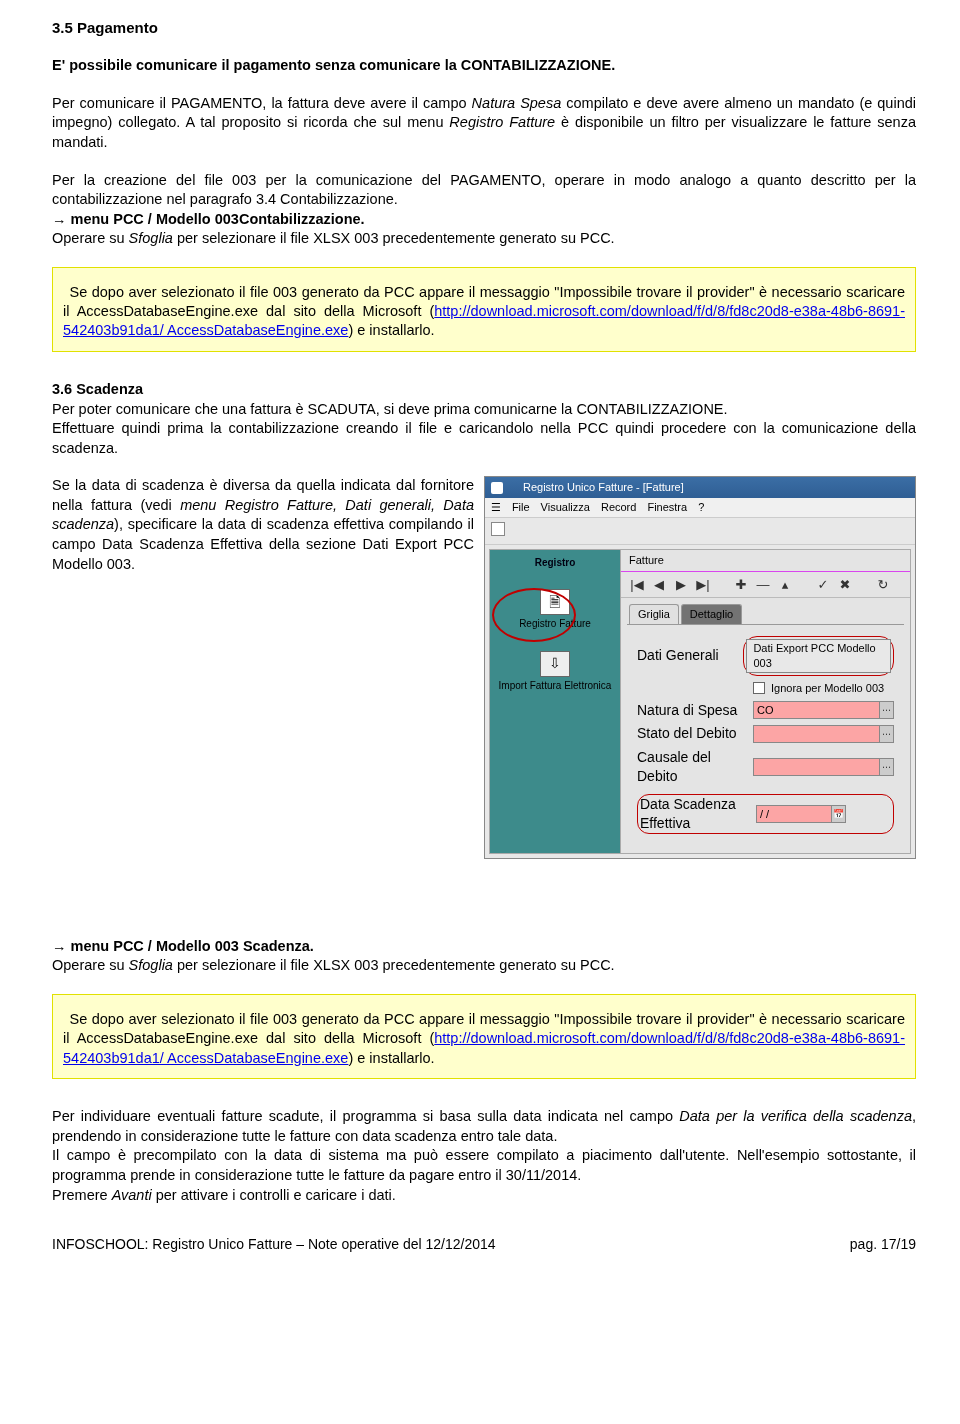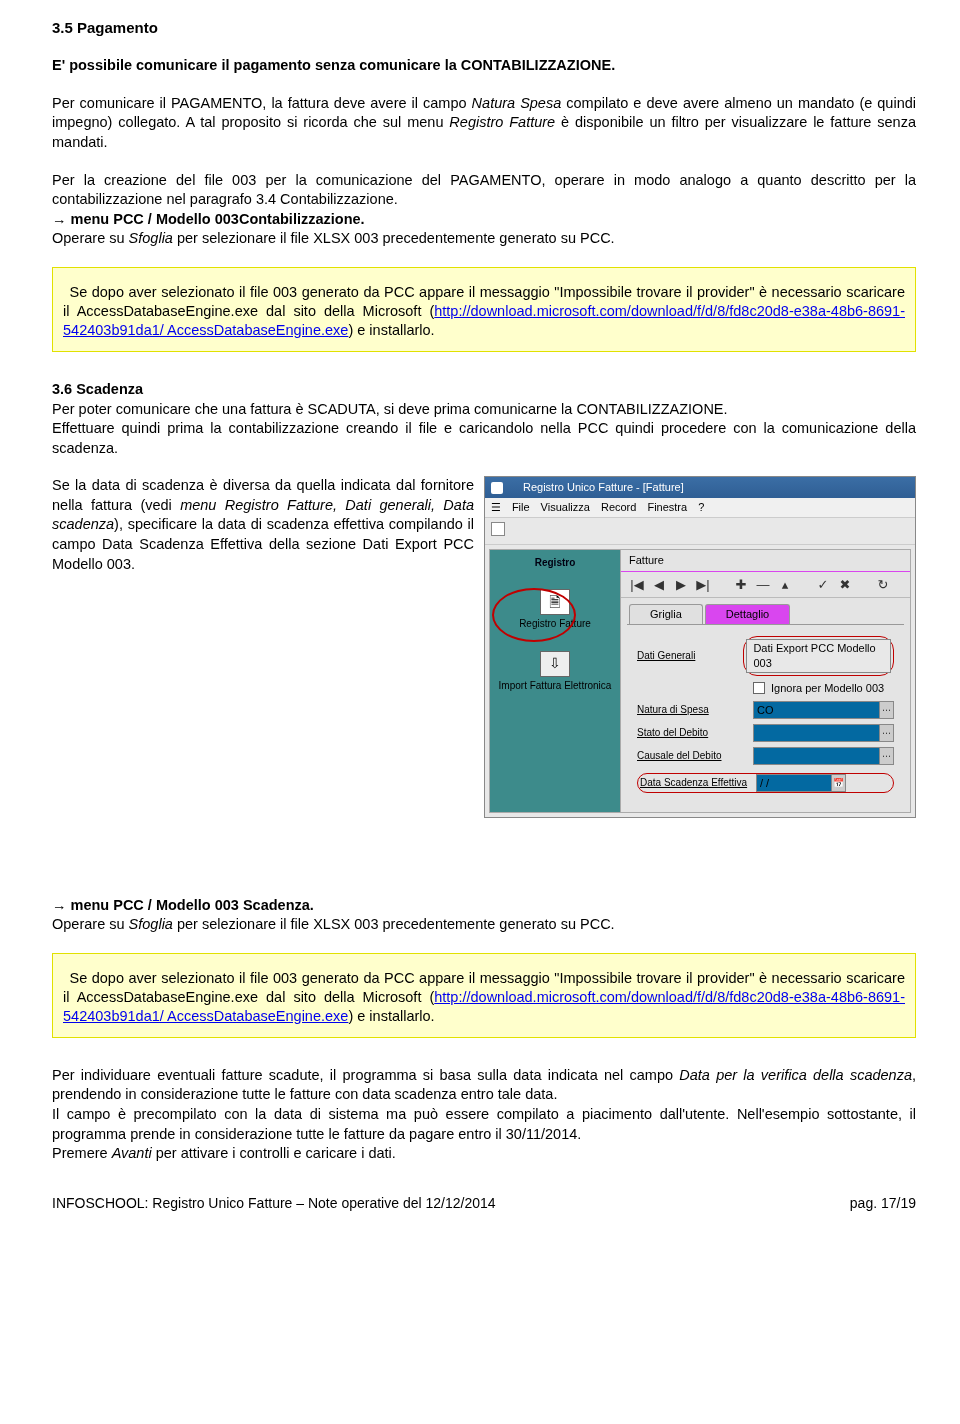--- a/index.html
+++ b/index.html
@@ -59,26 +59,26 @@
   .sidepanel .navicon { width:30px; height:26px; background:#fff; border:1px solid #666; margin:0 auto 2px; font-size:14px; display:flex; align-items:center; justify-content:center; }
   .sidecircle { position:absolute; border:2.5px solid #C00000; border-radius:50%; width:84px; height:54px; left:2px; top:38px; pointer-events:none; }
   .sidepanel { position:relative; }
   .mainpanel { flex:1; background:#E4E4E4; border-left:1px solid #aaa; }
   .toolbar2 {
     display:flex; align-items:center; gap:6px; padding:4px 8px; border-bottom:1px solid #bbb;
     font-size:13px; color:#333;
   }
   .tb-btn { width:16px; text-align:center; }
   .tabrow { display:flex; gap:0; padding:6px 8px 0 8px; font-size:11px; }
-  .tab { border:1px solid #999; border-bottom:none; padding:2px 20px; background:#E0E0E0; margin-right:2px; border-radius:3px 3px 0 0;}
-  .tab.active { background:#d946ef; }
+  .tab { border:1px solid #999; border-bottom:none; padding:2px 8px; background:#E0E0E0; margin-right:2px; border-radius:3px 3px 0 0;}
+  .tab.active { background:#737373; }
   .formarea { background:#E4E4E4; padding:6px 10px 14px; border-top:1px solid #999; margin:0 6px; }
   .formrow { display:flex; align-items:center; margin:5px 0; }
-  .formrow .flabel { width:116px; font-size:10px;text-decoration:underline; }
-  .formrow .finput { flex:1; height:18px; border:1px solid #888; background:#0369a1; font-size:11px; padding:1px 3px; position:relative;}
+  .formrow .flabel { width:116px; font-size:14px; }
+  .formrow .finput { flex:1; height:18px; border:1px solid #888; background:#fca5a5; font-size:11px; padding:1px 3px; position:relative;}
   .formrow .finput .corner { position:absolute; right:0; top:0; width:14px; height:16px; background:#ccc; border-left:1px solid #888; text-align:center; font-size:9px; line-height:16px;}
   .checkbox-sq { width:12px; height:12px; border:1px solid #666; background:#fff; display:inline-block; margin-right:6px; vertical-align:middle; }
   .roundbox { border:1.5px solid #C00000; border-radius:14px; padding:2px 2px; }
   .roundfield { border:1.5px solid #C00000; border-radius:12px; padding:0 2px; }
   .footer-line {
     position: relative;
     margin-top: 30px;
     font-size: 14px;
     display: flex; justify-content: space-between;
   }

